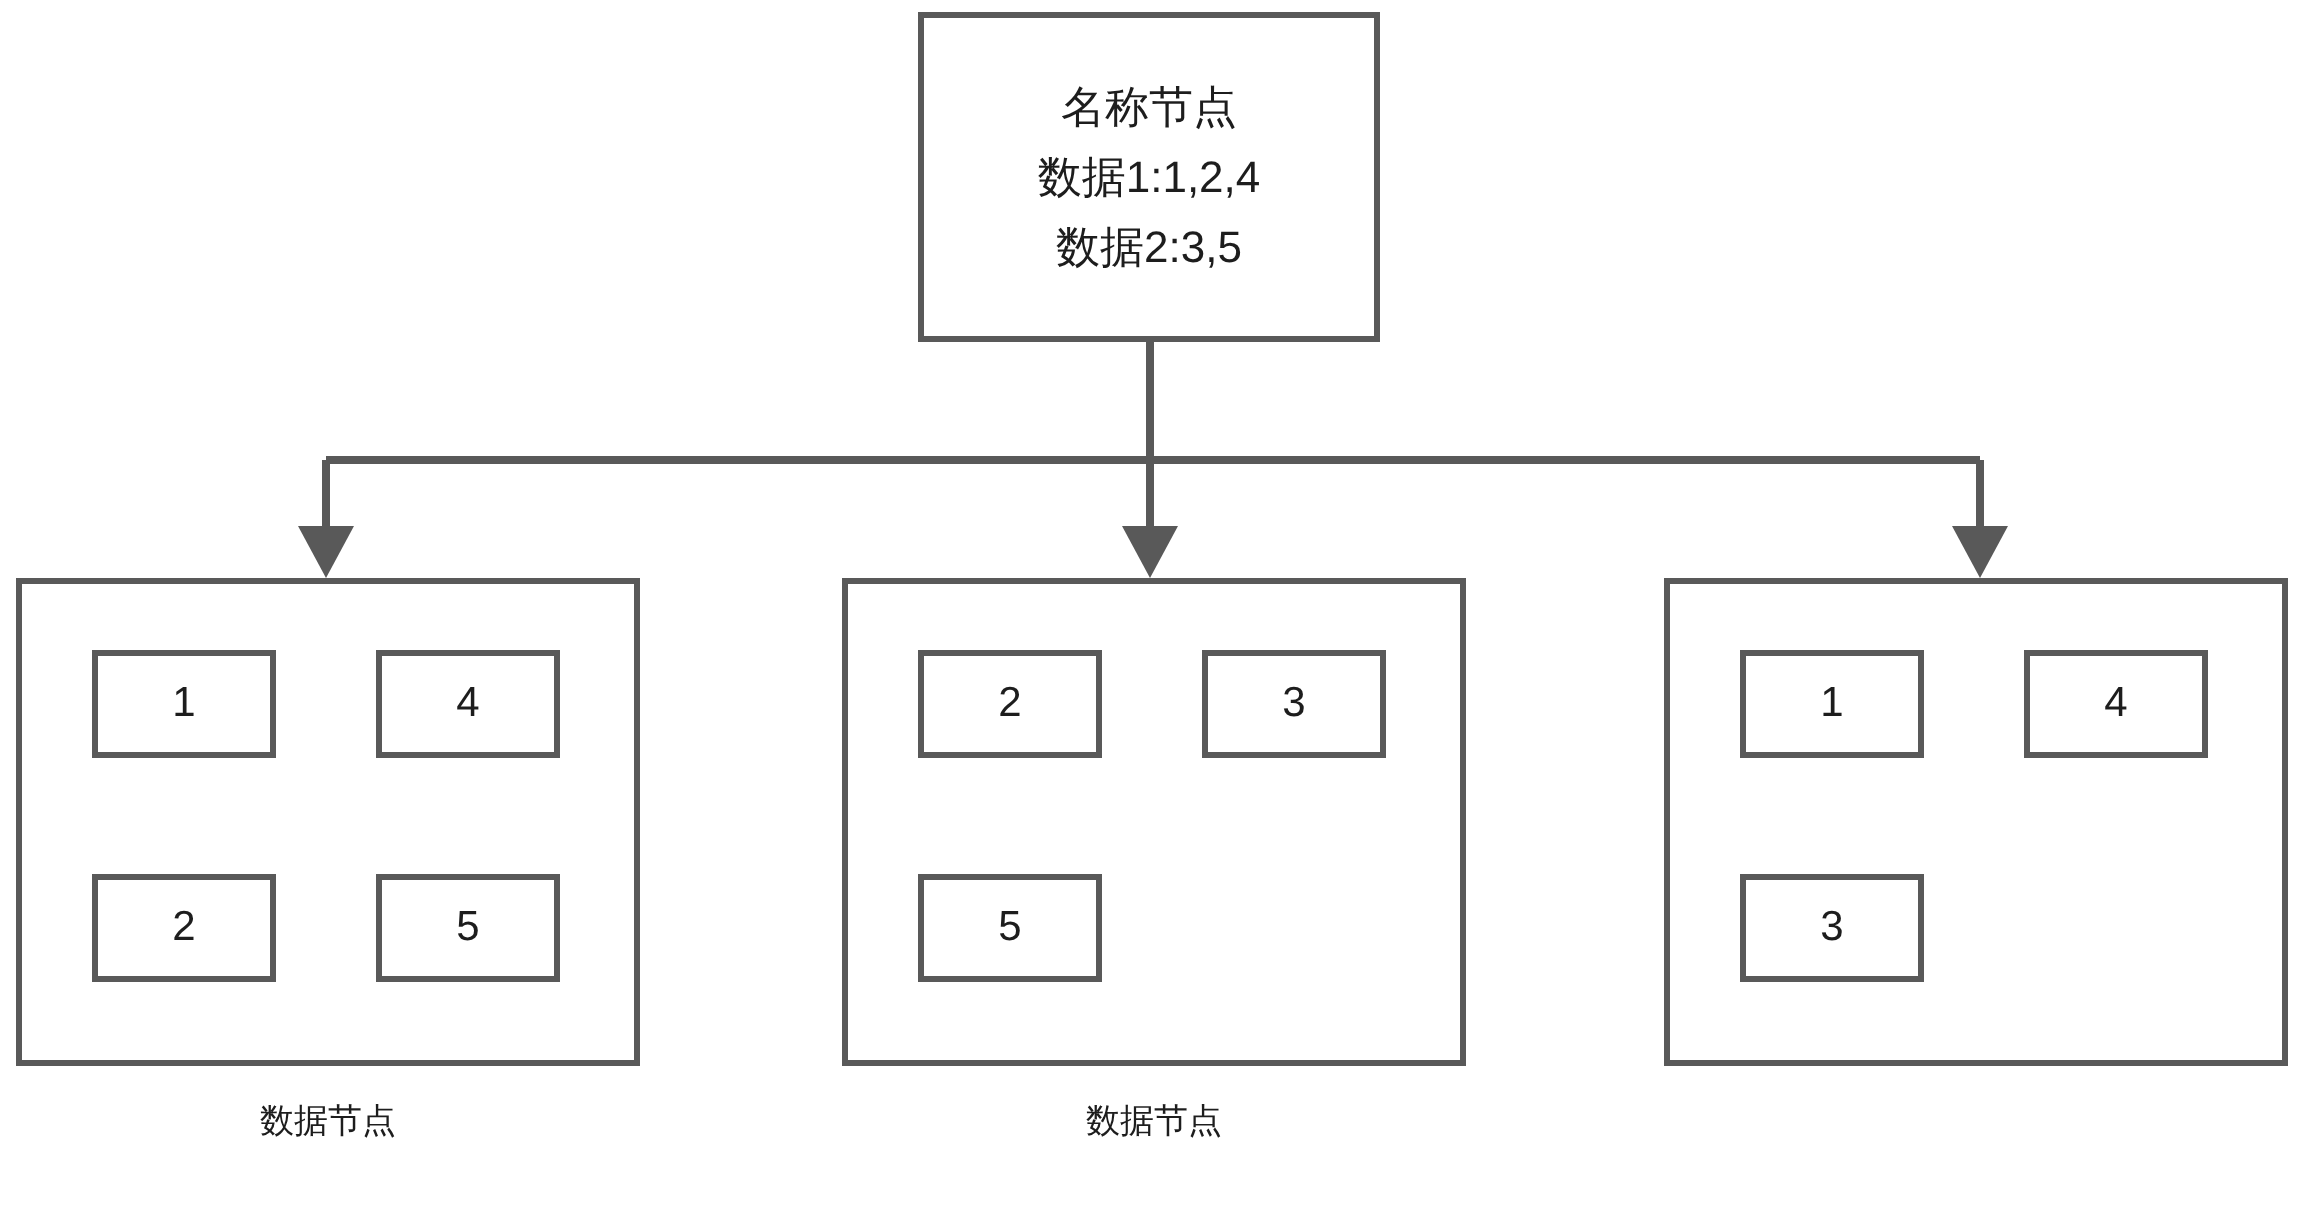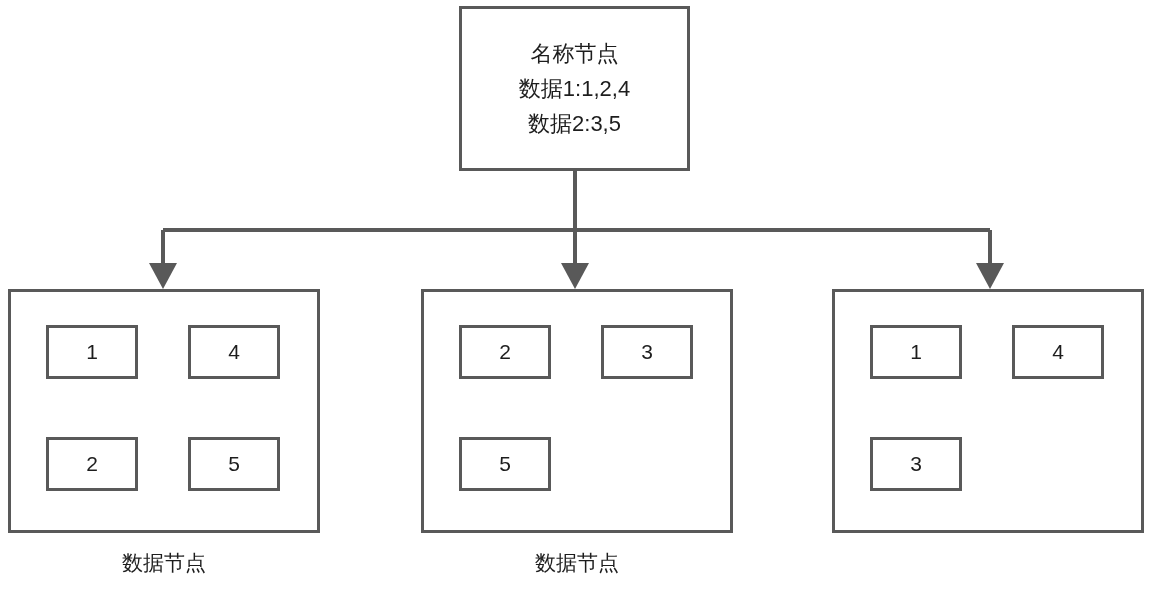--- a/index.html
+++ b/index.html
@@ -83,21 +83,21 @@
   }
   .cell.r0 { top: 33px; }
   .cell.r1 { top: 145px; }
   .cell.c0 { left: 35px; }
   .cell.c1 { left: 177px; }
 
   .node-caption {
     margin-top: 16px;
     width: 312px;
     text-align: center;
-    font-size: 21px;
+    font-size: 17px;
     color: #1d1d1d;
     white-space: nowrap;
   }
 </style>
 </head>
 <body>
 
 <div id="canvas">
 
   <svg id="connectors" viewBox="0 0 1154 608" width="1154" height="608">

